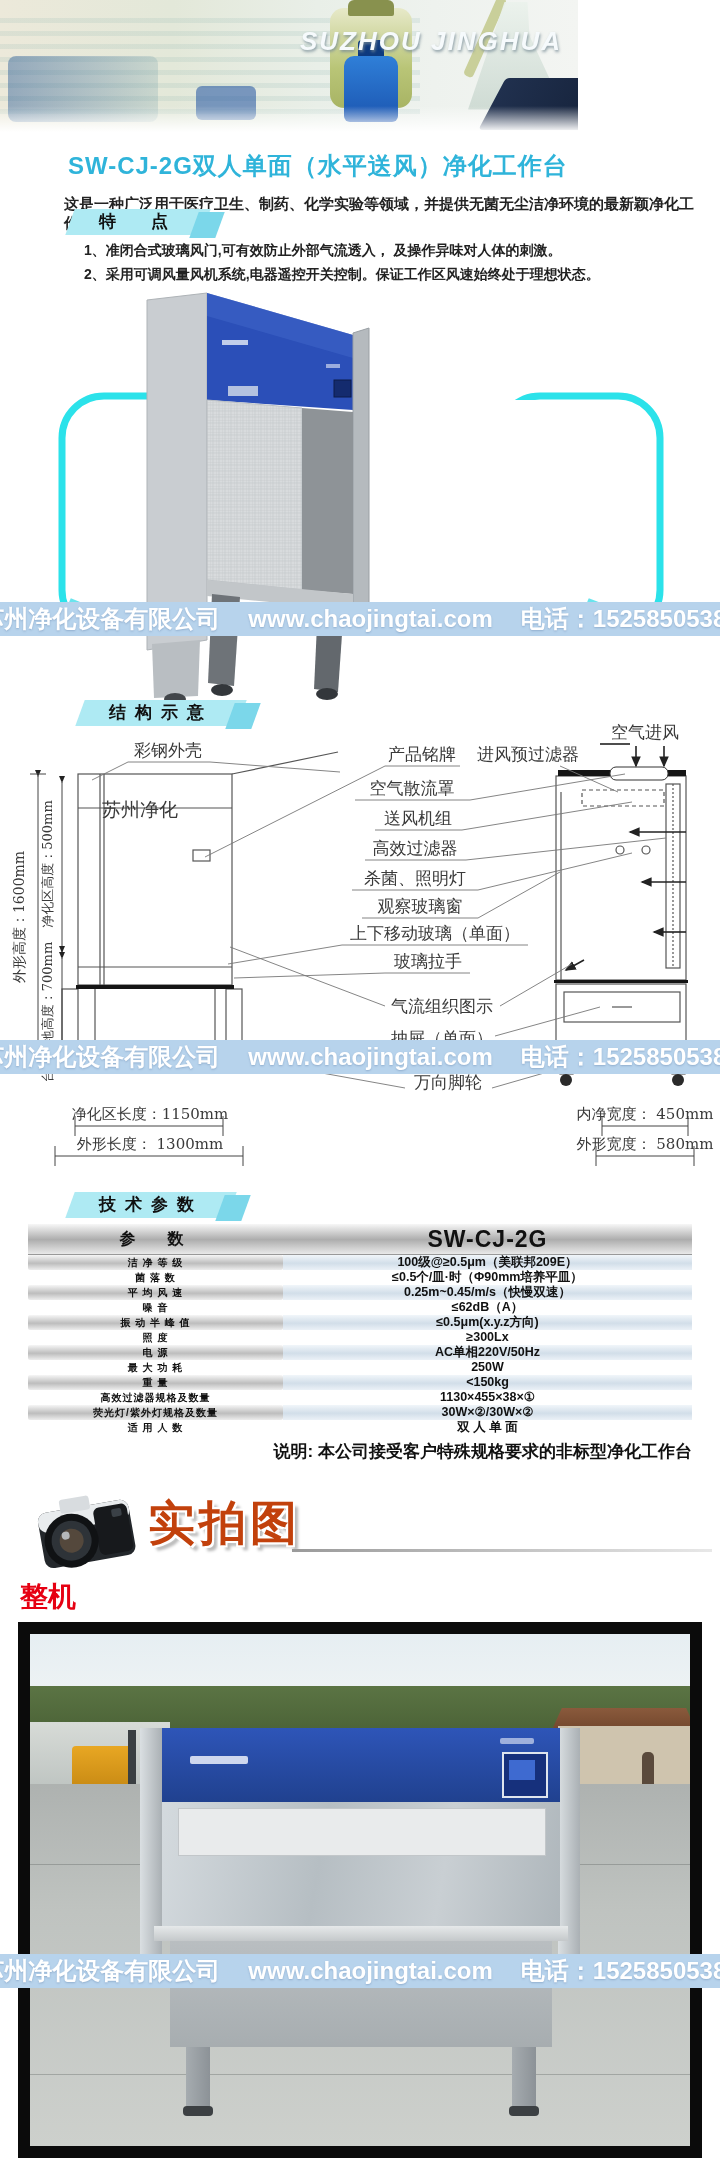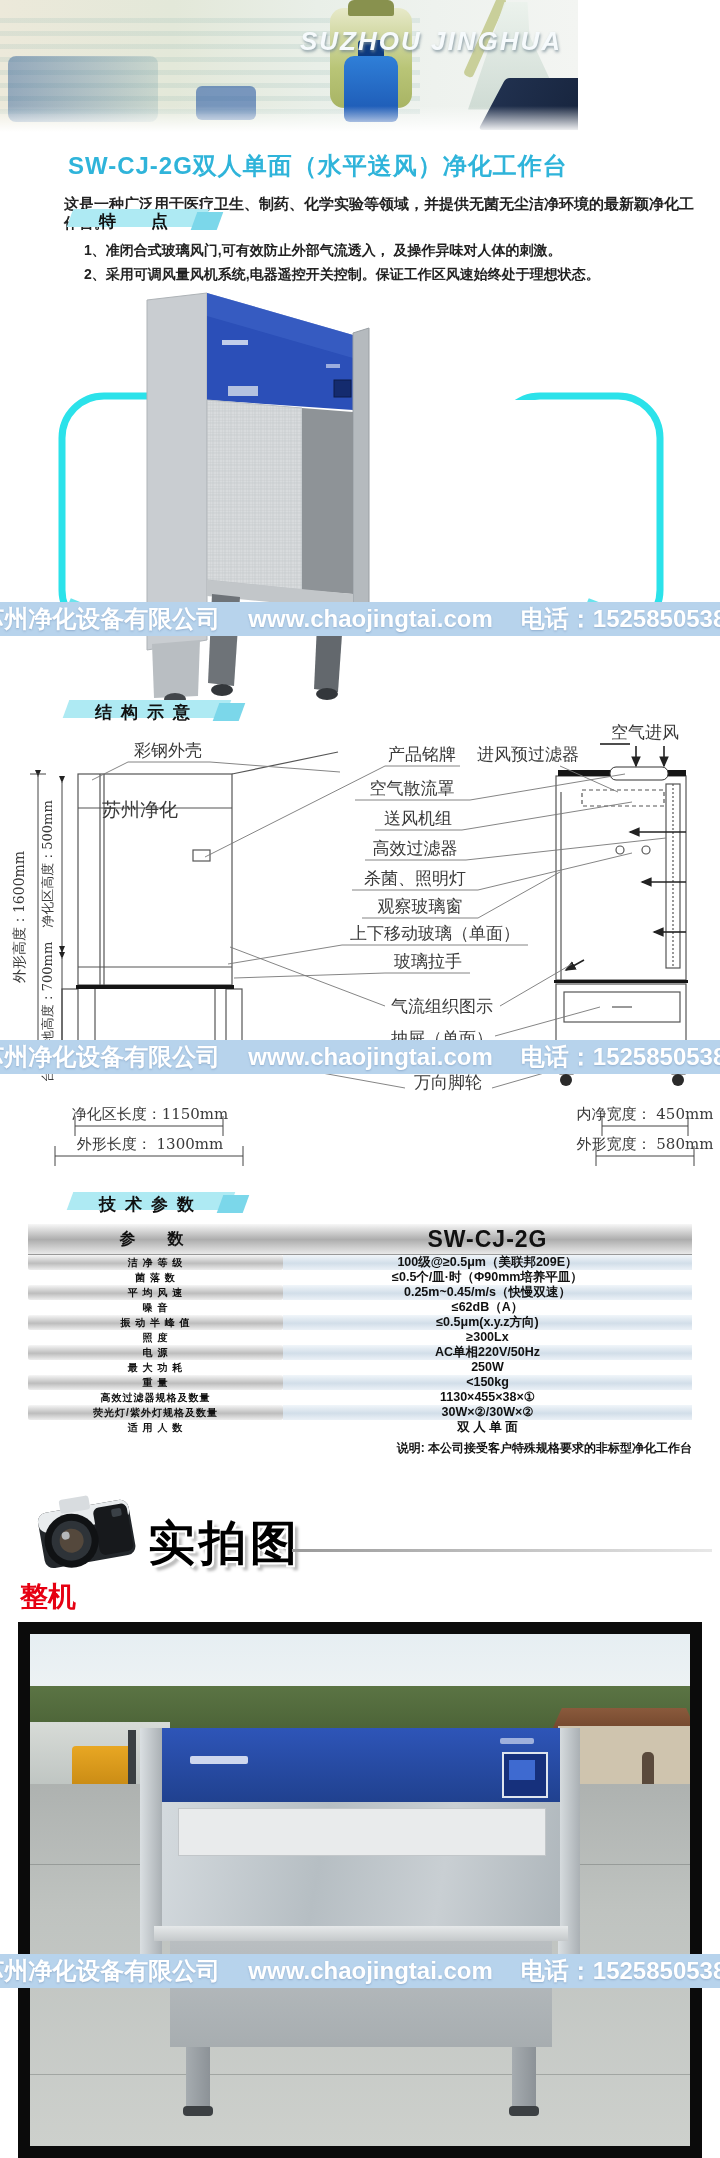--- a/index.html
+++ b/index.html
@@ -23,21 +23,21 @@
   .hero .mat{left:492px;top:78px;width:178px;height:52px;background:linear-gradient(90deg,#20304e,#101b30);transform:skewX(-28deg);border-radius:4px;}
   .hero .left-glass{left:8px;top:56px;width:150px;height:66px;background:linear-gradient(90deg,rgba(40,90,150,.45),rgba(120,160,170,.25));border-radius:8px;}
   .hero .small-blue{left:196px;top:86px;width:60px;height:34px;background:rgba(30,80,160,.55);border-radius:6px;}
   .hero .fade{position:absolute;left:0;bottom:0;width:720px;height:26px;background:linear-gradient(180deg,rgba(255,255,255,0),#fff);}
   .brand-text{position:absolute;right:16px;top:26px;font-size:26px;font-weight:bold;font-style:italic;
         color:#f6fafc;letter-spacing:2px;text-shadow:1px 2px 3px rgba(120,140,150,.8);}
 
   
   .page-title{position:absolute;left:68px;top:134px;font-size:24px;font-weight:bold;color:#2fb4da;letter-spacing:1px;}
   .intro{position:absolute;left:64px;top:180px;width:640px;font-size:15px;font-weight:bold;color:#222;}
-  .band{position:absolute;height:18px;width:150px;}
+  .band{position:absolute;height:26px;width:150px;}
   .band::before{content:"";position:absolute;inset:0;background:#aeeaf3;transform:skewX(-20deg);}
   .band::after{content:"";position:absolute;right:-14px;top:3px;width:26px;height:100%;background:#7bd7ea;transform:skewX(-20deg);}
   .band span{position:relative;z-index:2;display:block;text-align:center;line-height:26px;
         font-size:17px;font-weight:bold;color:#101010;letter-spacing:9px;}
   .features{position:absolute;left:84px;top:238px;width:620px;font-size:14px;font-weight:bold;color:#222;line-height:24px;}
   .features div{white-space:nowrap;}
 
   
   .contact-banner{position:absolute;left:0;width:720px;height:34px;background:#b7d3ec;z-index:30;
         display:flex;align-items:center;justify-content:center;gap:28px;
@@ -47,25 +47,25 @@
   .spec-table{position:absolute;left:28px;top:1224px;width:664px;color:#111;}
   .spec-header{display:flex;height:30px;align-items:center;
         background:linear-gradient(180deg,#f7f7f7,#adadad 52%,#e9e9e9);border-bottom:1px solid #999;}
   .spec-header .ph{width:255px;text-align:center;font-weight:bold;font-size:16px;letter-spacing:8px;}
   .spec-header .model{flex:1;text-align:center;font-weight:bold;font-size:23px;letter-spacing:1px;}
   .spec-row{display:flex;height:15px;align-items:center;}
   .spec-row .lbl{width:255px;text-align:center;font-weight:bold;font-size:10px;letter-spacing:1px;line-height:15px;}
   .spec-row .val{flex:1;text-align:center;font-weight:bold;font-size:12.5px;line-height:15px;}
   .spec-row.striped .lbl{background:linear-gradient(180deg,#f6f6f6,#bdbdbd 55%,#ededed);border-radius:2px;}
   .spec-row.striped .val{background:linear-gradient(180deg,#f1f6fa,#d2dee9 55%,#ebf1f7);border-radius:0;}
-  .spec-note{margin-top:5px;text-align:right;font-weight:bold;font-size:12px;color:#111;}
-
-  
-  .shot-title{position:absolute;left:148px;top:1492px;font-size:47px;font-weight:bold;color:#000000;letter-spacing:4px;
-        text-shadow:-2px -2px 0 #fff,2px -2px 0 #fff,-2px 2px 0 #fff,2px 2px 0 #fff,5px 5px 3px rgba(0,0,0,.28);margin-top:20px;}
+  .spec-note{margin-top:5px;text-align:right;font-weight:bold;font-size:17px;color:#111;}
+
+  
+  .shot-title{position:absolute;left:148px;top:1492px;font-size:47px;font-weight:bold;color:#c2410c;letter-spacing:4px;
+        text-shadow:-2px -2px 0 #fff,2px -2px 0 #fff,-2px 2px 0 #fff,2px 2px 0 #fff,5px 5px 3px rgba(0,0,0,.28);}
   .shot-line{position:absolute;left:292px;top:1549px;width:420px;height:3px;
         background:linear-gradient(90deg,#9a9a9a,#e8e8e8);}
   .whole-label{position:absolute;left:20px;top:1578px;font-size:28px;font-weight:bold;color:#e60012;}
 
   .photo-frame{position:absolute;left:18px;top:1622px;width:684px;height:536px;background:#0b0b0b;box-sizing:border-box;padding:12px;}
   .photo{position:relative;width:660px;height:512px;overflow:hidden;background:#c7cbcc;}
   .ph-sky{position:absolute;left:0;top:0;width:660px;height:92px;background:linear-gradient(180deg,#e6eef2,#f2f5f5);}
   .ph-trees{position:absolute;left:0;top:52px;width:660px;height:72px;background:linear-gradient(180deg,#5b7444,#42592f);border-radius:0 0 18px 18px/0 0 10px 10px;}
   .ph-bldg-left{position:absolute;left:0;top:88px;width:140px;height:64px;background:linear-gradient(180deg,#d7dbd7,#bfc5c2);}
   .ph-bldg-left2{position:absolute;left:118px;top:98px;width:70px;height:54px;background:#cdd2cf;}
@@ -161,21 +161,21 @@
       <ellipse cx="175" cy="411" rx="11" ry="6" fill="#42464a"></ellipse>
     </g>
   </svg>
 
   <div class="contact-banner" style="top:602px;">
     <span>苏州净化设备有限公司</span>
     <span>www.chaojingtai.com</span>
     <span>电话：15258505380</span>
   </div>
 
-  <div class="band" style="left:66px;top:700px;width:162px;">
+  <div class="band" style="left:80px;top:700px;width:162px;">
     <span>结构示意</span>
   </div>
 
   <svg class="abs" style="left:0;top:712px;" width="720" height="460" viewBox="0 0 720 460">
     <defs>
       <marker id="arr" markerWidth="8" markerHeight="8" refX="6" refY="3" orient="auto">
         <path d="M0,0 L7,3 L0,6 Z" fill="#222"></path>
       </marker>
     </defs>
 

